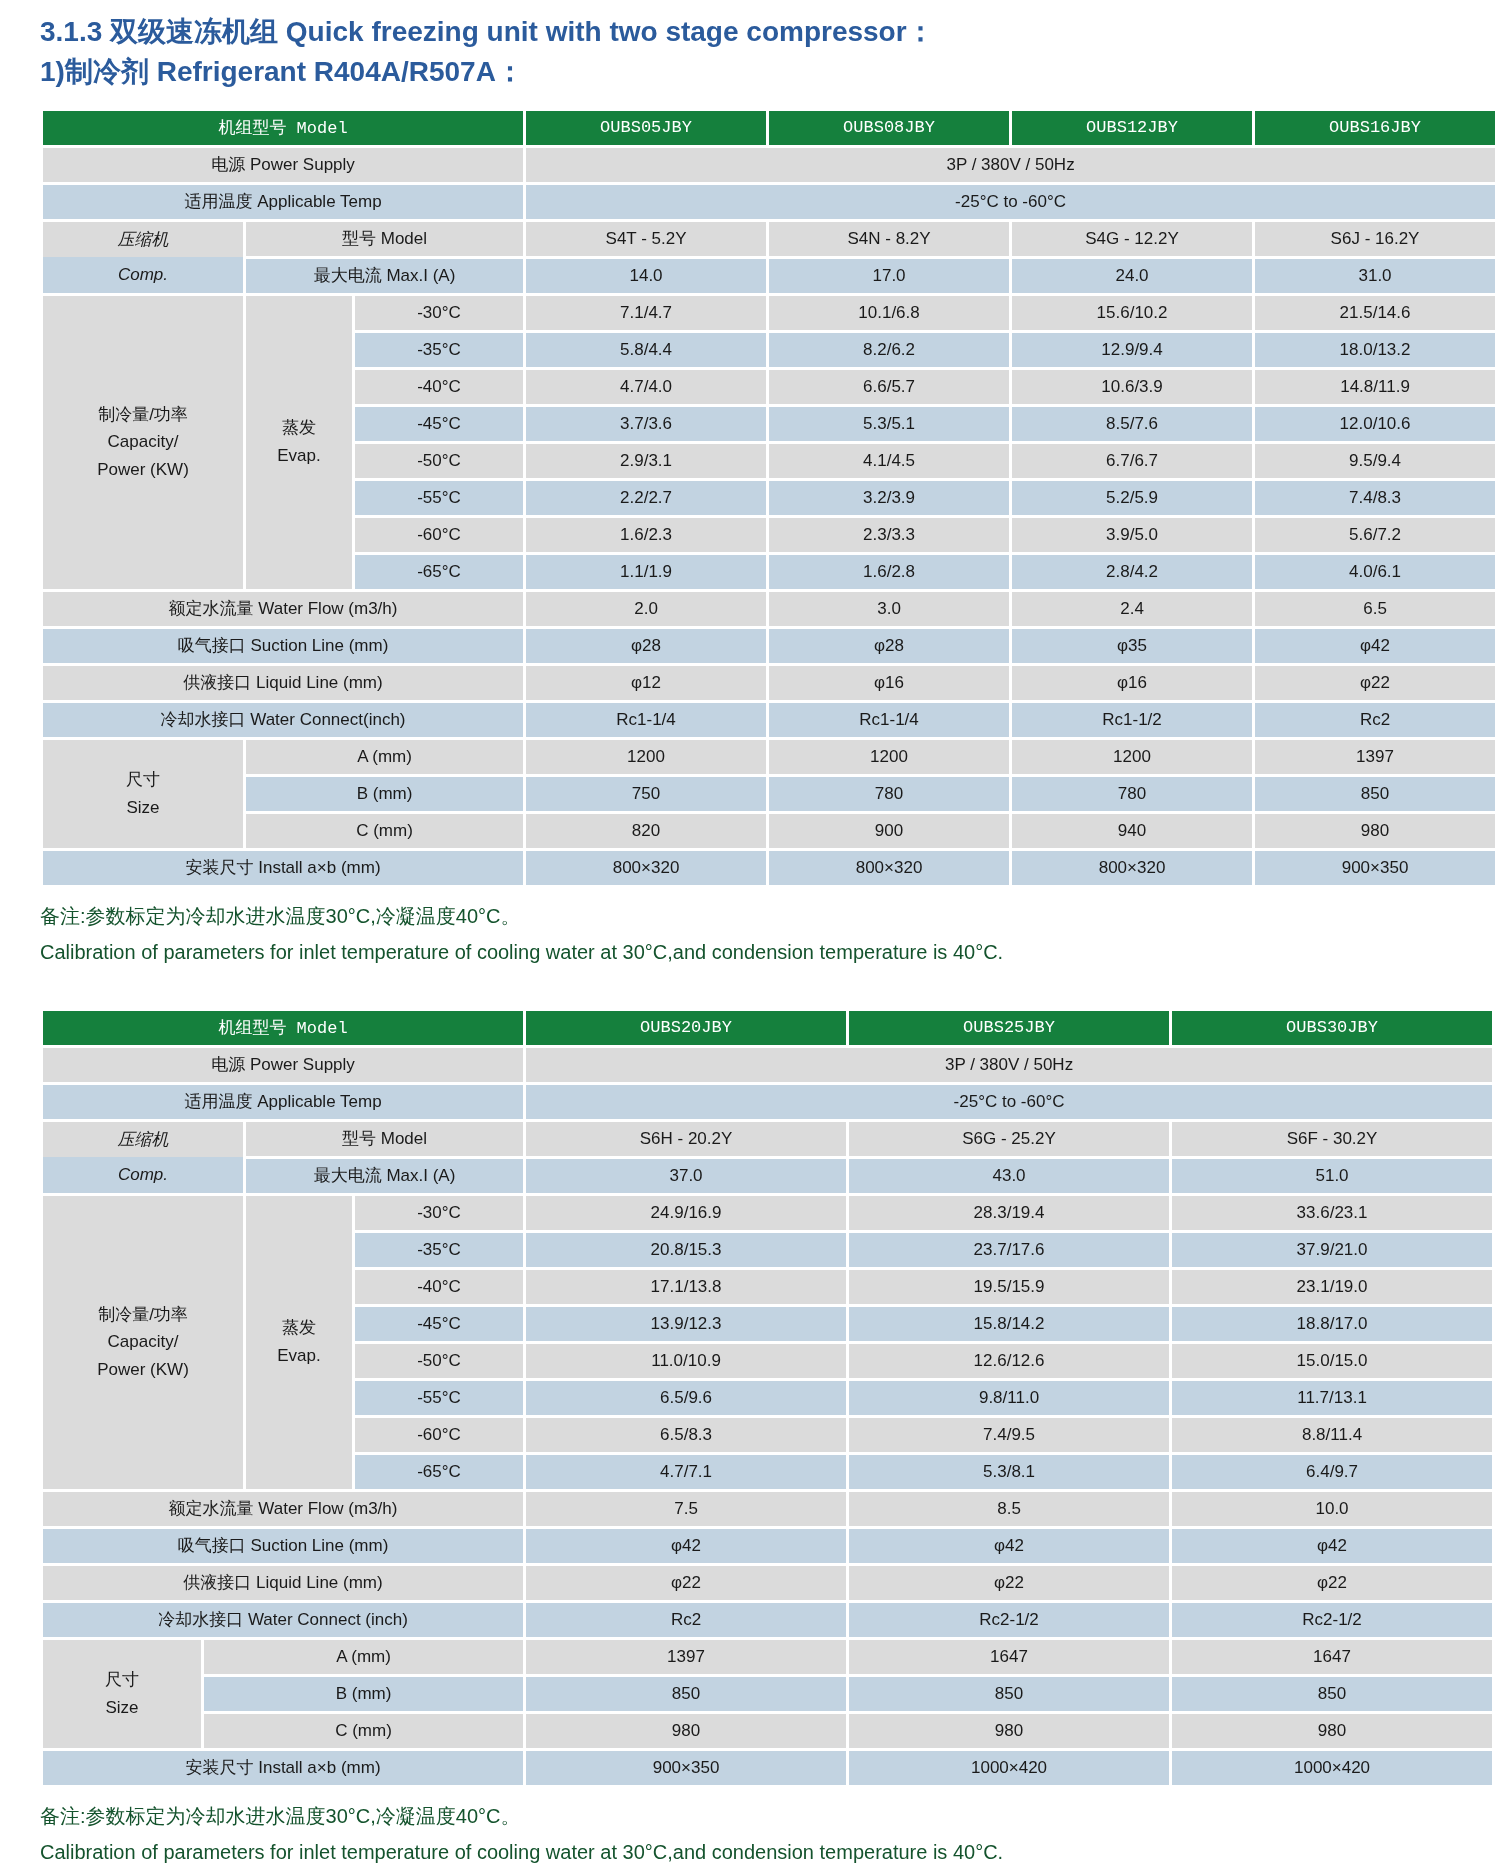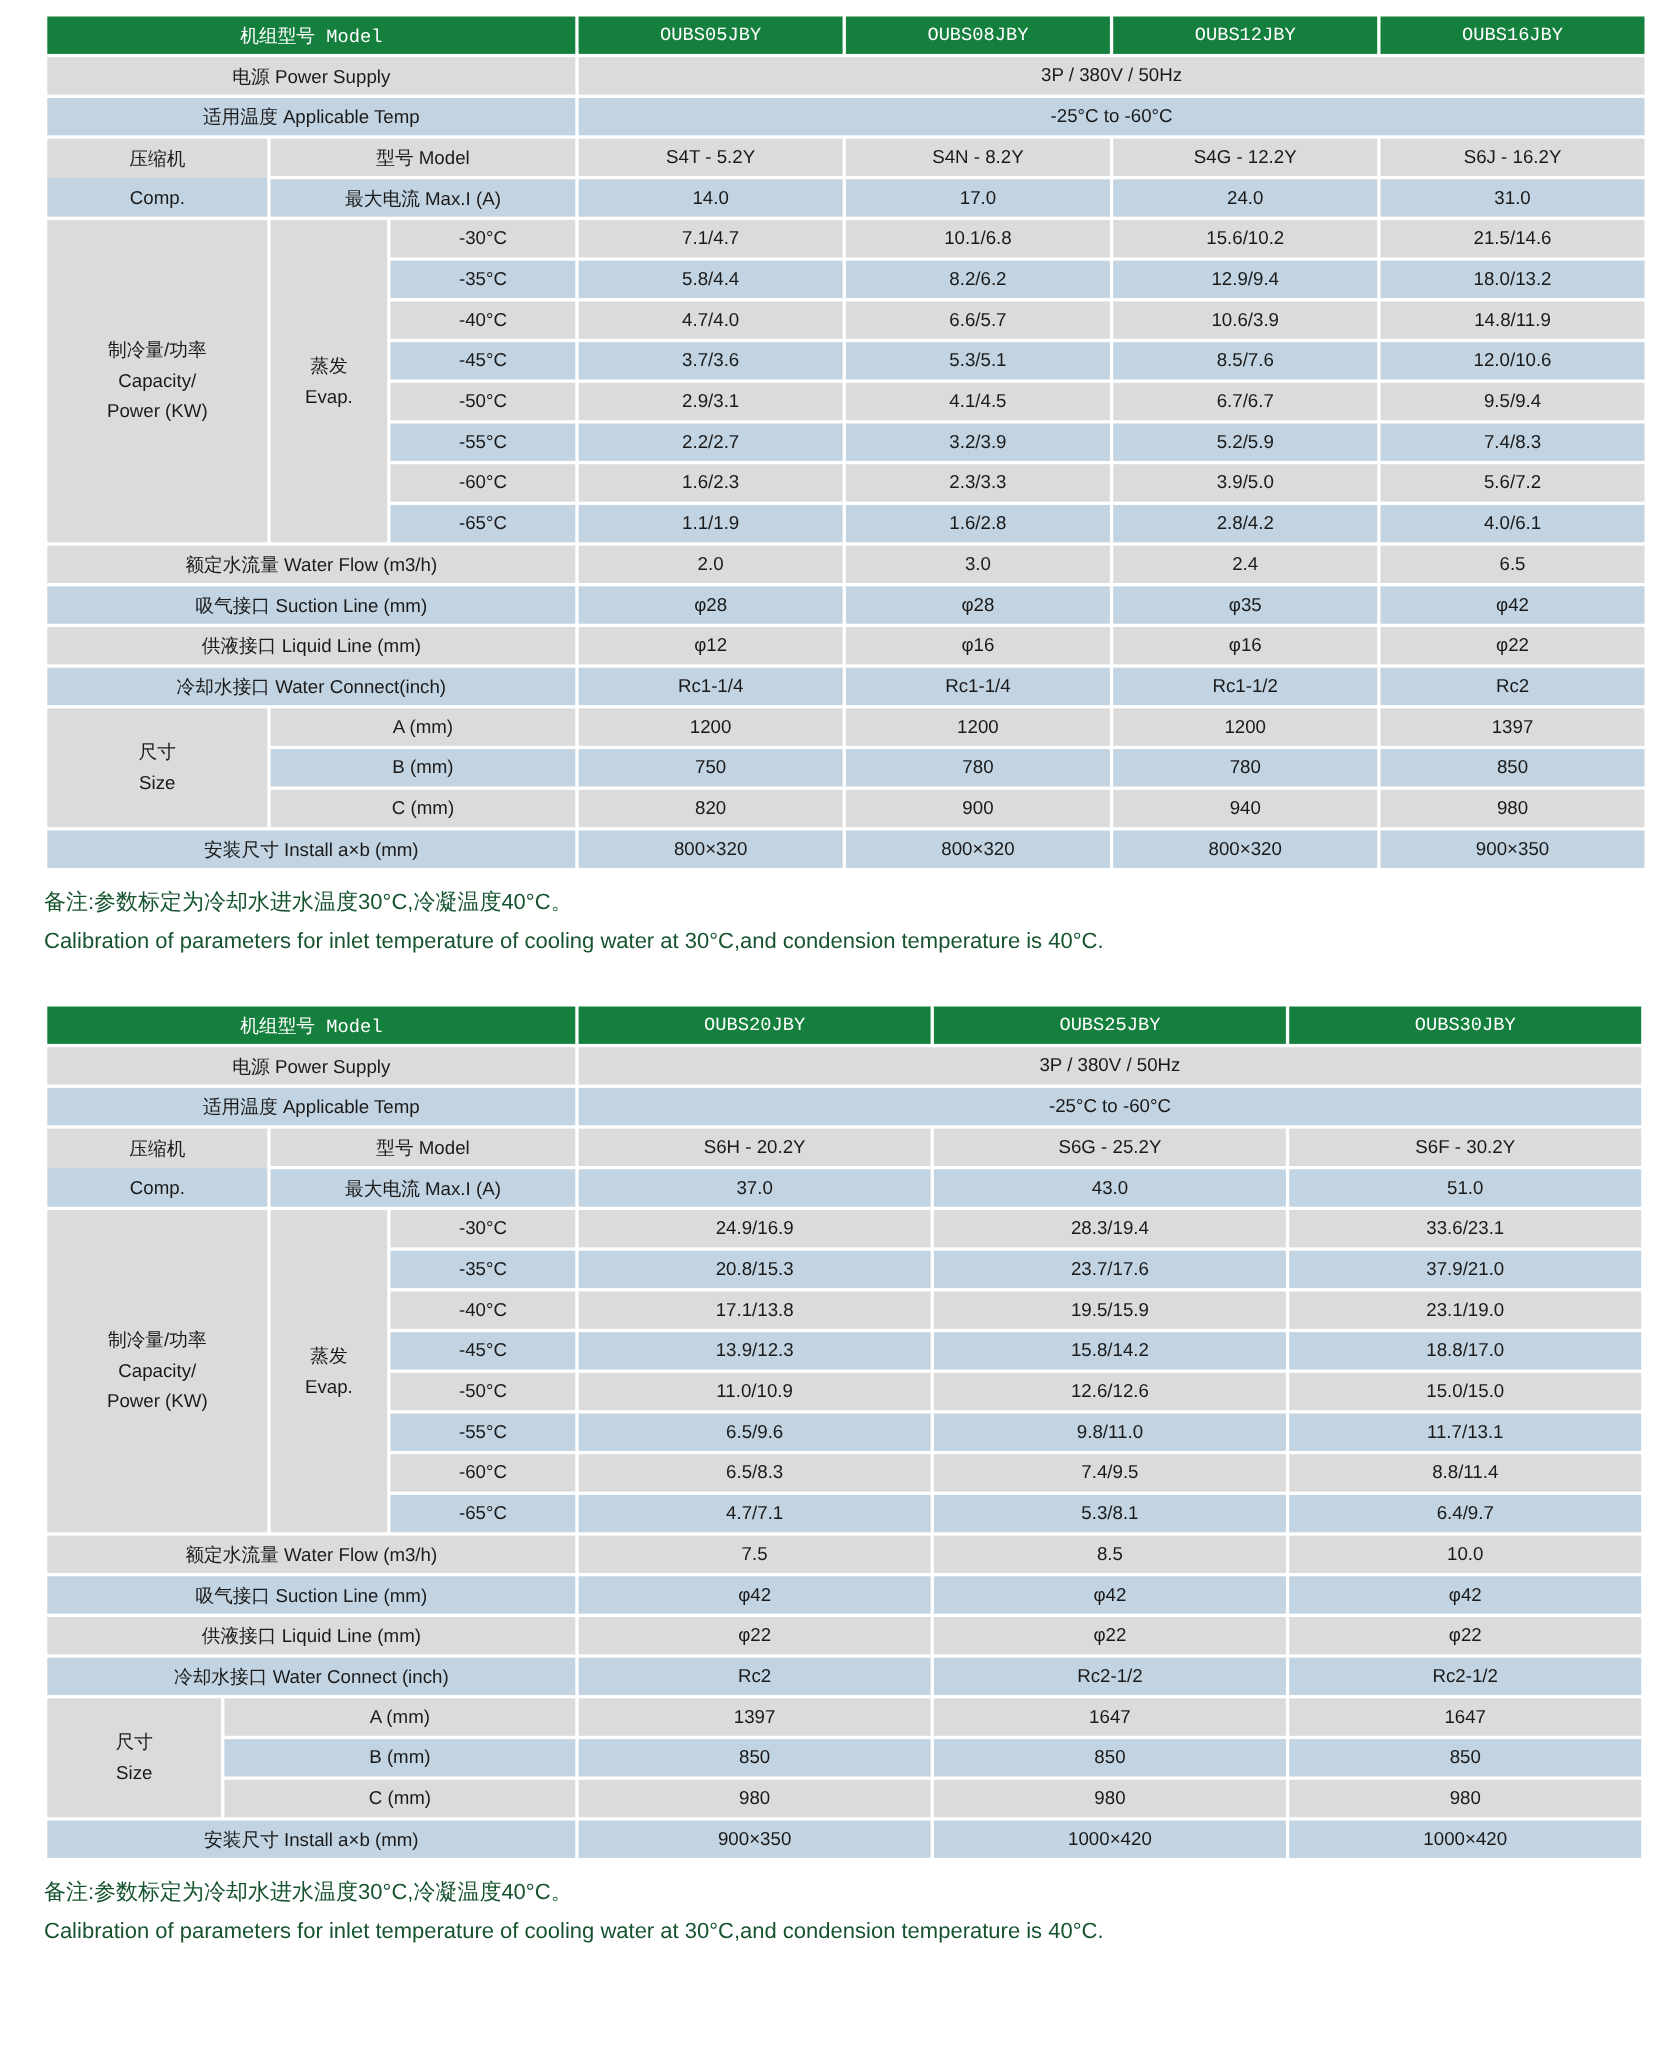--- a/index.html
+++ b/index.html
@@ -32,36 +32,41 @@
     padding:0 2px;
     overflow:hidden;
     white-space:nowrap;
   }
   td.hdr{background:#15803d;color:#ffffff;font-size:17.5px;font-family:Liberation Mono, monospace;}
   td.g{background:#dbdbdb;}
   td.b{background:#c2d3e1;}
   td.split{
     background:linear-gradient(to bottom,#dbdbdb 0,#dbdbdb 50%,#c2d3e1 50%,#c2d3e1 100%);
     padding:0;
+    font-style:italic;
   }
   td.split div{height:35px;line-height:35px;}
   td.grp div{line-height:1.62;}
   .note{
     font-size:20px;
     line-height:1.8;
     margin:10px 0 0 0;
     color:#14532d;
   }
   .tbl2{margin-top:38px;}
 </style>
 </head>
 <body>
 
 <div class="page">
 
+  <div class="title">
+    <div>3.1.3 双级速冻机组 Quick freezing unit with two stage compressor：</div>
+    <div>1)制冷剂 Refrigerant  R404A/R507A：</div>
+  </div>
 
   <div id="table1">
       <table class="spec">
         <colgroup>
           <col style="width: 158px;">
           <col style="width: 39px;">
           <col style="width: 106px;">
           <col style="width: 168px;">
           <col style="width: 240px;">
           <col style="width: 240px;">

